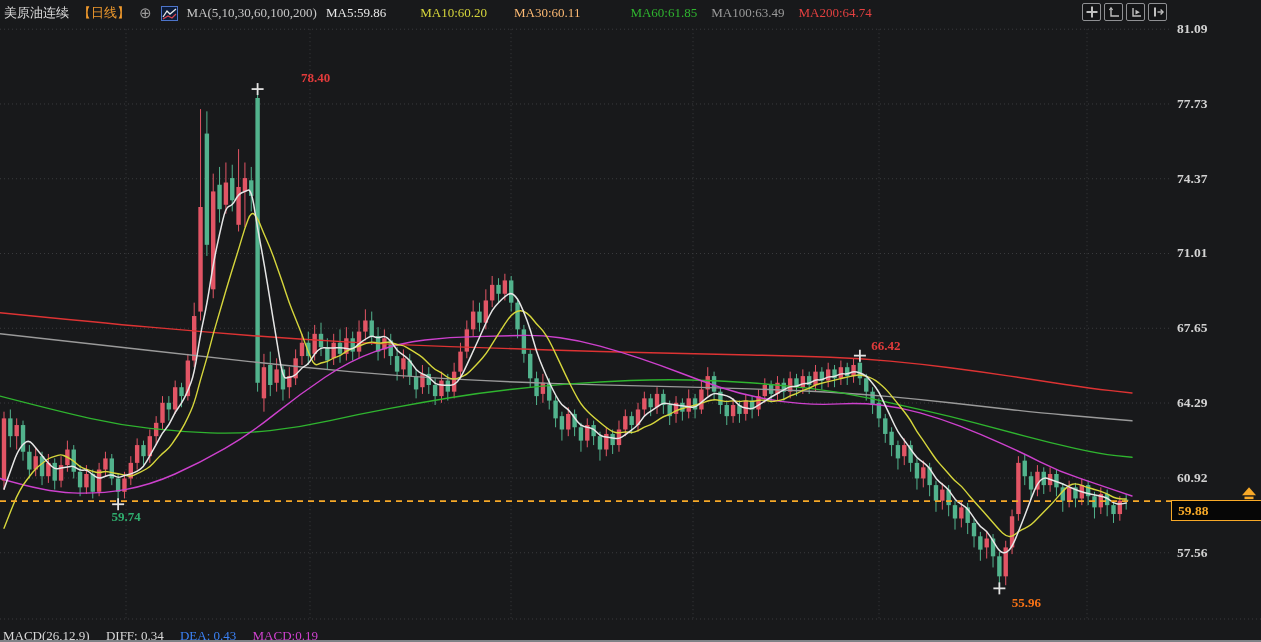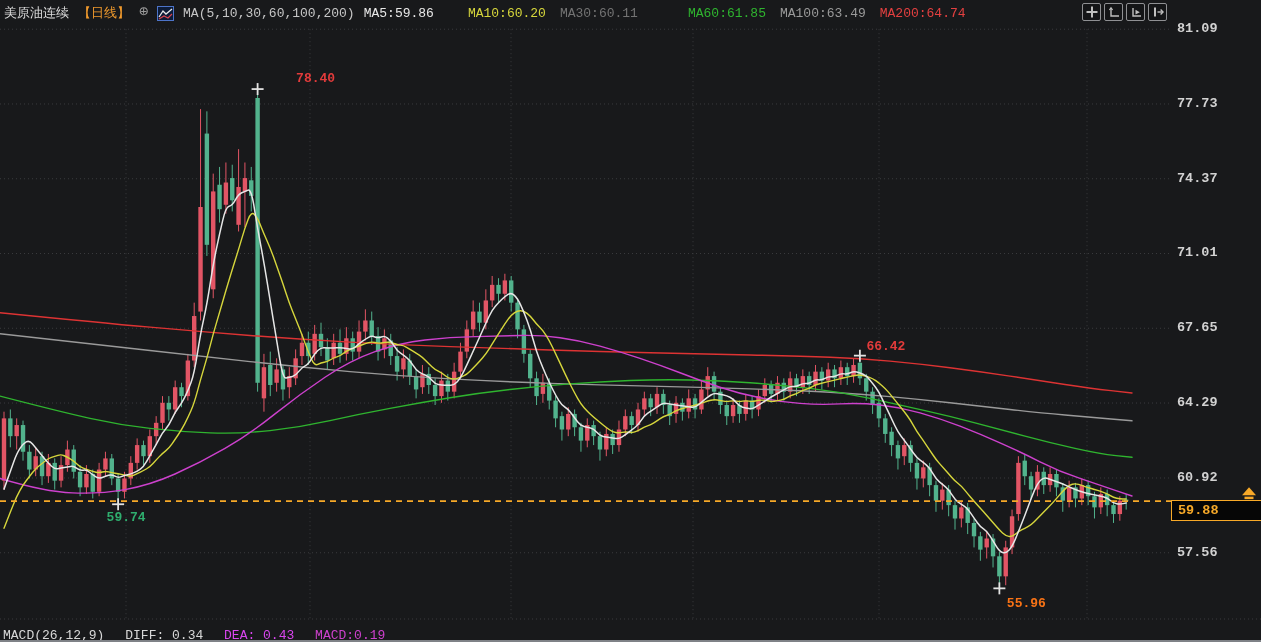--- a/index.html
+++ b/index.html
@@ -1,17 +1,17 @@
 <!DOCTYPE html>
 <html><head>
 <meta charset="utf-8">
 <style>
   html,body{margin:0;padding:0;background:#101113;}
   .stage{position:relative;width:1261px;height:642px;background:#18191b;overflow:hidden;
-         font-family:Liberation Mono, monospace;}
+         font-family:Liberation Serif, serif;}
   #chart-svg{position:absolute;left:0;top:0;}
   .hdr{position:absolute;left:4px;top:3px;height:20px;display:flex;align-items:center;gap:9px;
        font-size:13px;white-space:nowrap;z-index:5;}
   .sym{color:#dedede;}
   .period{color:#f09a2d;}
   .oplus{color:#9a9a9a;font-size:15px;line-height:14px;}
   .kicon{width:17px;height:15px;display:inline-block;}
   .masettings{color:#c6c6c6;}
   .mavals{display:flex;gap:14px;}
   .toolbar{position:absolute;top:3px;right:94px;display:flex;gap:3px;z-index:6;}
@@ -21,21 +21,21 @@
               color:#d2d2d2;z-index:4;}
   .anno{position:absolute;font-size:13px;font-weight:bold;transform:translate(-50%,-50%);z-index:4;}
   .pricebox{position:absolute;left:1171px;width:84px;height:19px;border:1.5px solid #f7a928;
             background:#060606;color:#f7a928;font-size:13.5px;font-weight:bold;line-height:19px;
             padding-left:6px;z-index:6;}
   .watermark{position:absolute;right:14px;top:584px;font-size:30px;letter-spacing:2px;
              color:#cdd1d6;z-index:3;}
   .footer{position:absolute;left:3px;top:628px;font-size:13px;white-space:nowrap;z-index:5;}
   .footer span{margin-right:13px;}
   .f-white{color:#d8d8d8;}
-  .f-yellow{color:#d946ef;}
+  .f-yellow{color:#3b82f6;}
   .f-magenta{color:#cd41cd;}
   .bottomline{position:absolute;left:0;bottom:0;width:100%;height:2px;background:#7f8287;z-index:7;}
 </style>
 </head>
 <body>
 
 <div class="stage">
 
   <svg id="chart-svg" width="1261" height="642">
       <line x1="0" y1="29.217499999999973" x2="1172" y2="29.217499999999973" stroke="#3a3b3e" stroke-width="1" stroke-dasharray="1 3"></line>
@@ -436,21 +436,21 @@
       <svg width="17" height="15" viewBox="0 0 17 15">
         <rect x="0.5" y="0.5" width="16" height="14" fill="#0d1c38" stroke="#4d74c9" stroke-width="1"></rect>
         <polyline points="2,11 6,5 9,8 15,3" fill="none" stroke="#e8e8e8" stroke-width="1.3"></polyline>
         <polyline points="2,13 7,10 11,12 15,8" fill="none" stroke="#d8454f" stroke-width="1.2"></polyline>
       </svg>
     </span>
     <span class="masettings">MA(5,10,30,60,100,200)</span>
     <span class="mavals" id="ma-values">
         <span style="color: rgb(232, 232, 232);">MA5:59.86</span>
         <span style="color: rgb(214, 214, 60); padding-left: 20px;">MA10:60.20</span>
-        <span style="color: #737373;">MA30:60.11</span>
+        <span style="color: #fdba74; margin-left: 13px;">MA30:60.11</span>
         <span style="color: rgb(47, 180, 47); margin-left: 36px;">MA60:61.85</span>
         <span style="color: rgb(154, 154, 154);">MA100:63.49</span>
         <span style="color: rgb(227, 64, 64);">MA200:64.74</span>
       </span>
   </div>
 
   <div class="toolbar">
     <div class="tbtn">
       <svg width="12" height="12" viewBox="0 0 12 12">
         <path d="M6 0.5 V11.5 M0.5 6 H11.5" stroke="#c0c0c0" stroke-width="2"></path>

